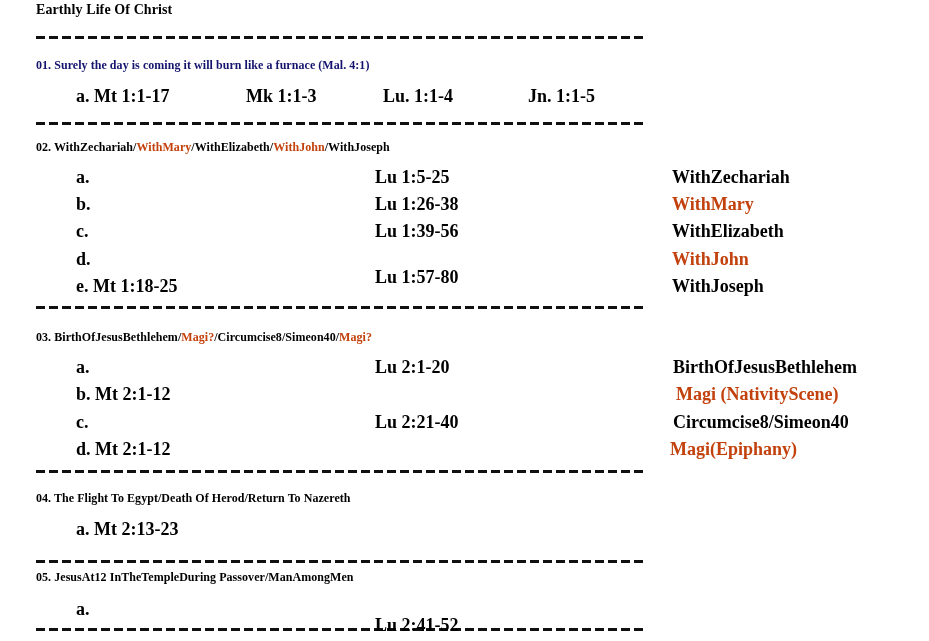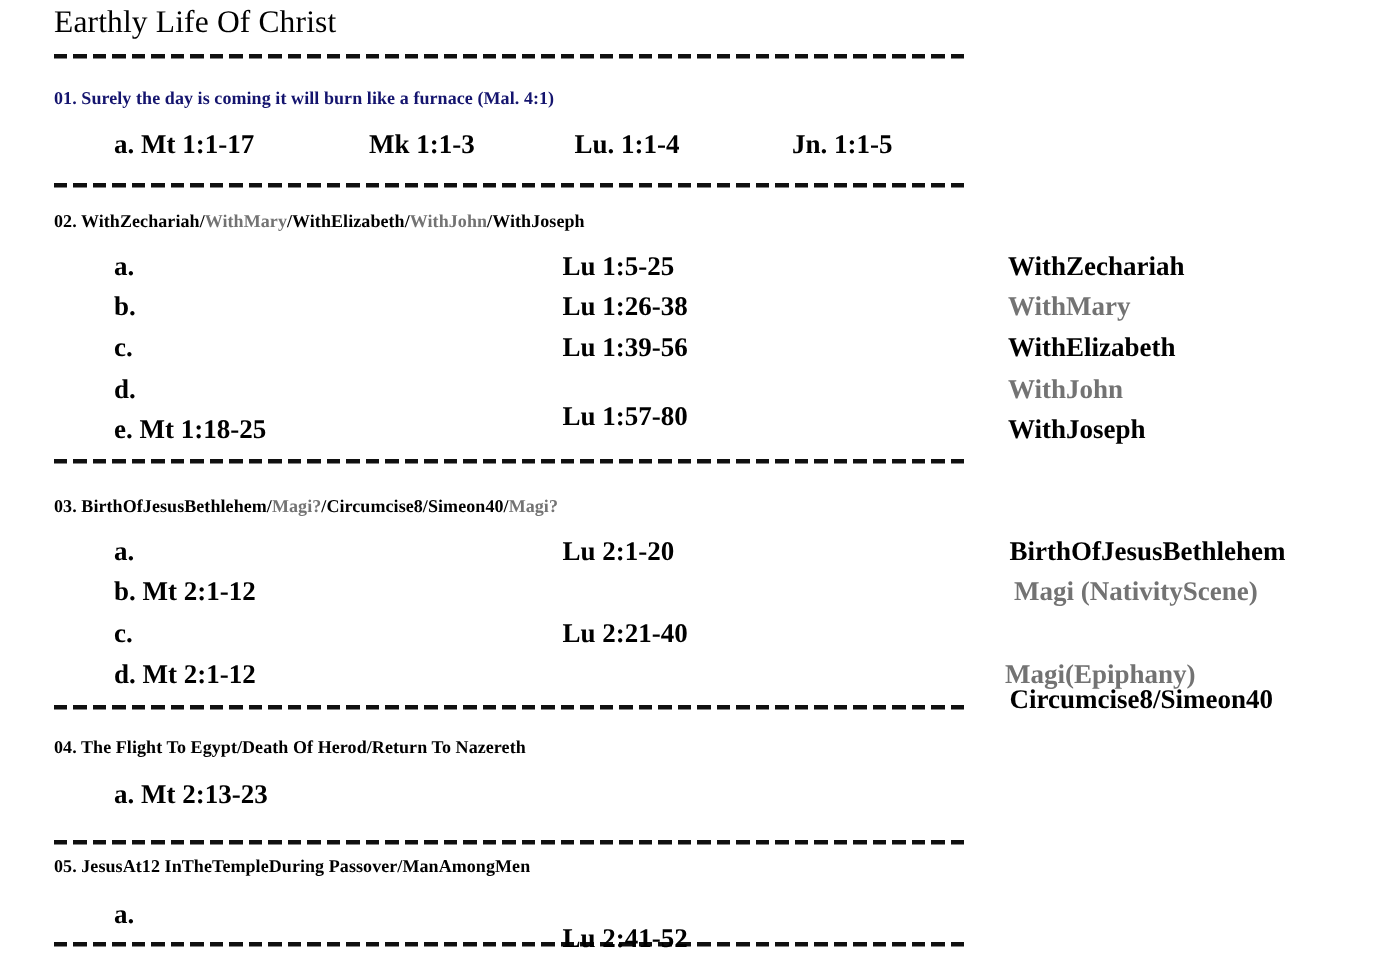--- a/index.html
+++ b/index.html
@@ -20,22 +20,22 @@
     width: 929px;
     height: 641px;
     background: #ffffff;
   }
 
   
   .doc-title {
     position: absolute;
     left: 36px;
     top: 2px;
-    font-size: 21px;
-    font-weight: normal;
+    font-size: 14px;
+    font-weight: bold;
     letter-spacing: 0.1px;
     white-space: nowrap;
   }
 
   .sep {
     position: absolute;
     left: 36px;
     width: 610px;
     height: 3px;
     overflow: hidden;
@@ -70,21 +70,21 @@
   }
   .row .c-ref {
     position: absolute;
     white-space: nowrap;
   }
   .row .c-desc {
     position: absolute;
     white-space: nowrap;
   }
 
-  .blue      { color: #737373; }
+  .blue      { color: #c2410c; }
   .navy      { color: #14146e; }
   .black     { color: #000000; }
 </style>
 </head>
 <body>
 
 <div id="page">
 
   <div class="doc-title black">Earthly Life Of Christ</div>
 
@@ -152,21 +152,21 @@
 
   <div class="row" style="top:384px;">
     <span class="c-label black">b. Mt 2:1-12</span>
     <span class="c-ref black" style="left:375px;"></span>
     <span class="c-desc blue" style="left:676px;">Magi (NativityScene)</span>
   </div>
 
   <div class="row" style="top:412px;">
     <span class="c-label black">c.</span>
     <span class="c-ref black" style="left:375px;">Lu 2:21-40</span>
-    <span class="c-desc black" style="left:673px;margin-top:44px;">Circumcise8/Simeon40</span>
+    <span class="c-desc black" style="left:673px;">Circumcise8/Simeon40</span>
   </div>
 
   <div class="row" style="top:439px;">
     <span class="c-label black">d. Mt 2:1-12</span>
     <span class="c-ref black" style="left:375px;"></span>
     <span class="c-desc blue" style="left:670px;">Magi(Epiphany)</span>
   </div>
 
   <div class="sec-head black" style="top:491px;">
     <span>04. The Flight To Egypt/Death Of Herod/Return To Nazereth</span>

